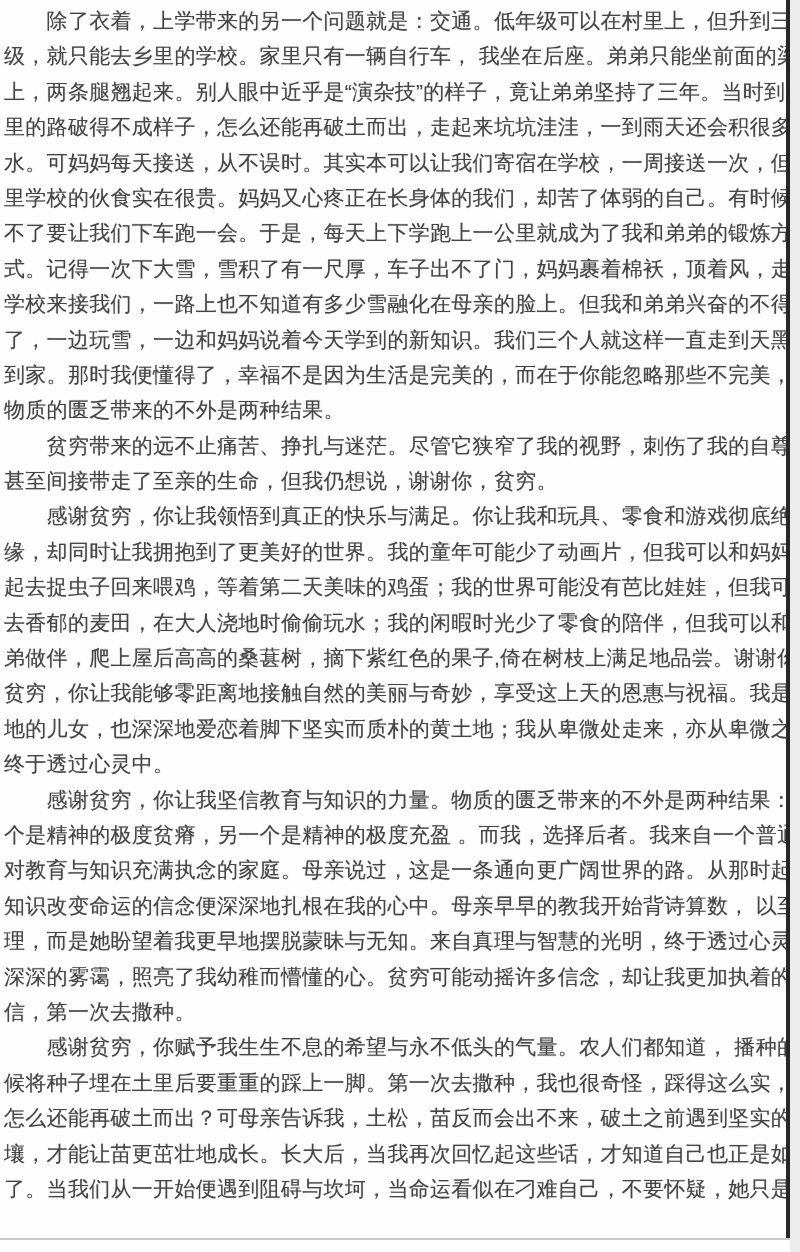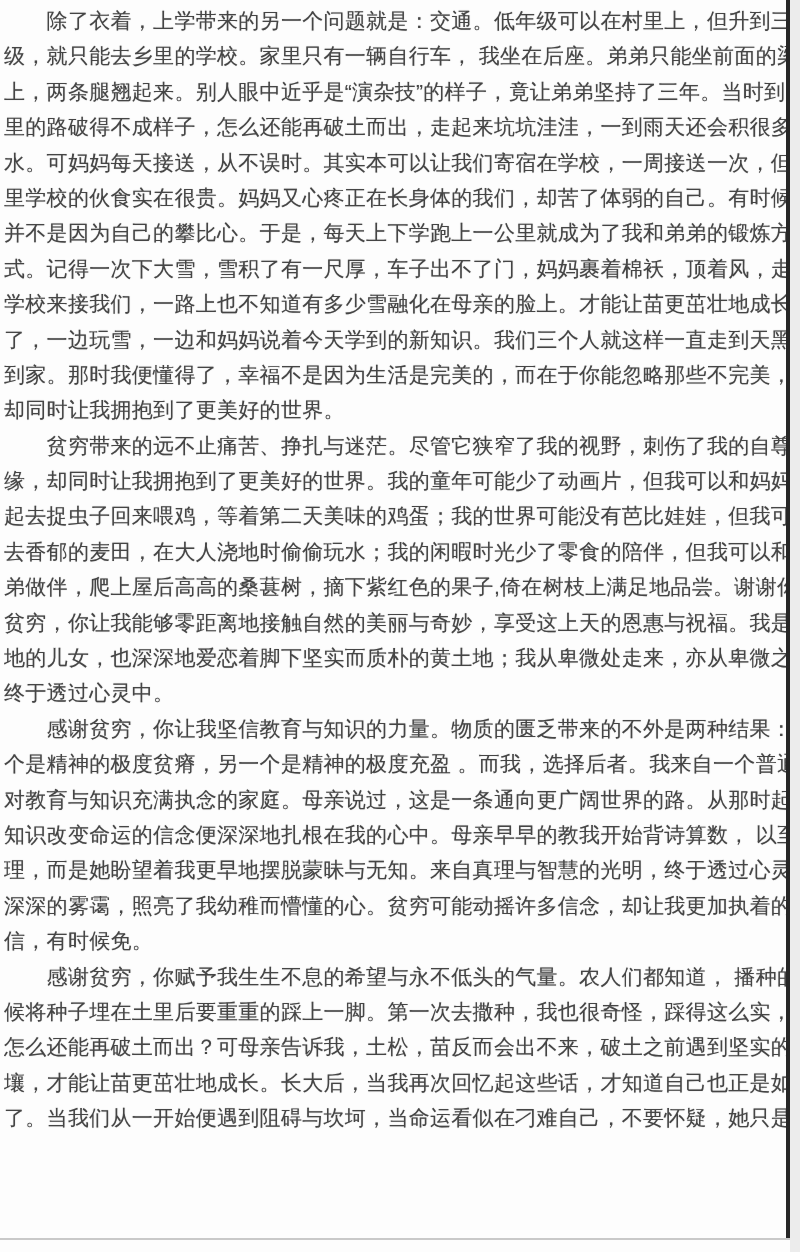--- a/index.html
+++ b/index.html
@@ -70,41 +70,43 @@
 <body>
 
 <div class="page" style="--page-bg: #fdfdfd; --text-color: #454545; --border-color: #262626; --gutter-color: #ececec; --rule-color: #c9c9c9;">
   <div class="text-column" id="essay-text">
       <div class="text-line">　　除了衣着，上学带来的另一个问题就是：交通。低年级可以在村里上，但升到三年</div>
       <div class="text-line">级，就只能去乡里的学校。家里只有一辆自行车， 我坐在后座。弟弟只能坐前面的梁</div>
       <div class="text-line">上，两条腿翘起来。别人眼中近乎是“演杂技”的样子，竟让弟弟坚持了三年。当时到乡</div>
       <div class="text-line">里的路破得不成样子，怎么还能再破土而出，走起来坑坑洼洼，一到雨天还会积很多</div>
       <div class="text-line">水。可妈妈每天接送，从不误时。其实本可以让我们寄宿在学校，一周接送一次，但乡</div>
       <div class="text-line">里学校的伙食实在很贵。妈妈又心疼正在长身体的我们，却苦了体弱的自己。有时候免</div>
-      <div class="text-line">并不是因为自己的攀比心。于是，每天上下学跑上一公里就成为了我和弟弟的锻炼方</div>
+      <div class="text-line">不了要让我们下车跑一会。于是，每天上下学跑上一公里就成为了我和弟弟的锻炼方</div>
       <div class="text-line">式。记得一次下大雪，雪积了有一尺厚，车子出不了门，妈妈裹着棉袄，顶着风，走到</div>
-      <div class="text-line">学校来接我们，一路上也不知道有多少雪融化在母亲的脸上。才能让苗更茁壮地成长</div>
+      <div class="text-line">学校来接我们，一路上也不知道有多少雪融化在母亲的脸上。但我和弟弟兴奋的不得</div>
       <div class="text-line">了，一边玩雪，一边和妈妈说着今天学到的新知识。我们三个人就这样一直走到天黑才</div>
       <div class="text-line">到家。那时我便懂得了，幸福不是因为生活是完美的，而在于你能忽略那些不完美，并</div>
-      <div class="text-line">却同时让我拥抱到了更美好的世界。</div>
+      <div class="text-line">物质的匮乏带来的不外是两种结果。</div>
       <div class="text-line">　　贫穷带来的远不止痛苦、挣扎与迷茫。尽管它狭窄了我的视野，刺伤了我的自尊，</div>
+      <div class="text-line">甚至间接带走了至亲的生命，但我仍想说，谢谢你，贫穷。</div>
+      <div class="text-line">　　感谢贫穷，你让我领悟到真正的快乐与满足。你让我和玩具、零食和游戏彻底绝</div>
       <div class="text-line">缘，却同时让我拥抱到了更美好的世界。我的童年可能少了动画片，但我可以和妈妈一</div>
       <div class="text-line">起去捉虫子回来喂鸡，等着第二天美味的鸡蛋；我的世界可能没有芭比娃娃，但我可以</div>
       <div class="text-line">去香郁的麦田，在大人浇地时偷偷玩水；我的闲暇时光少了零食的陪伴，但我可以和弟</div>
       <div class="text-line">弟做伴，爬上屋后高高的桑葚树，摘下紫红色的果子,倚在树枝上满足地品尝。谢谢你，</div>
       <div class="text-line">贫穷，你让我能够零距离地接触自然的美丽与奇妙，享受这上天的恩惠与祝福。我是土</div>
       <div class="text-line">地的儿女，也深深地爱恋着脚下坚实而质朴的黄土地；我从卑微处走来，亦从卑微之处</div>
       <div class="text-line">终于透过心灵中。</div>
       <div class="text-line">　　感谢贫穷，你让我坚信教育与知识的力量。物质的匮乏带来的不外是两种结果： 一</div>
       <div class="text-line">个是精神的极度贫瘠，另一个是精神的极度充盈 。而我，选择后者。我来自一个普通但</div>
       <div class="text-line">对教育与知识充满执念的家庭。母亲说过，这是一条通向更广阔世界的路。从那时起，</div>
       <div class="text-line">知识改变命运的信念便深深地扎根在我的心中。母亲早早的教我开始背诗算数， 以至于</div>
       <div class="text-line">理，而是她盼望着我更早地摆脱蒙昧与无知。来自真理与智慧的光明，终于透过心灵中</div>
       <div class="text-line">深深的雾霭，照亮了我幼稚而懵懂的心。贫穷可能动摇许多信念，却让我更加执着的相</div>
-      <div class="text-line">信，有时候免。</div>
+      <div class="text-line">信，第一次去撒种。</div>
       <div class="text-line">　　感谢贫穷，你赋予我生生不息的希望与永不低头的气量。农人们都知道， 播种的时</div>
       <div class="text-line">候将种子埋在土里后要重重的踩上一脚。第一次去撒种，我也很奇怪，踩得这么实，苗</div>
       <div class="text-line">怎么还能再破土而出？可母亲告诉我，土松，苗反而会出不来，破土之前遇到坚实的土</div>
       <div class="text-line">壤，才能让苗更茁壮地成长。长大后，当我再次回忆起这些话，才知道自己也正是如此</div>
       <div class="text-line">了。当我们从一开始便遇到阻碍与坎坷，当命运看似在刁难自己，不要怀疑，她只是想</div>
     </div>
   <div class="right-border"></div>
   <div class="right-gutter"></div>
   <div class="bottom-rule"></div>
   <div class="bottom-strip"></div>

